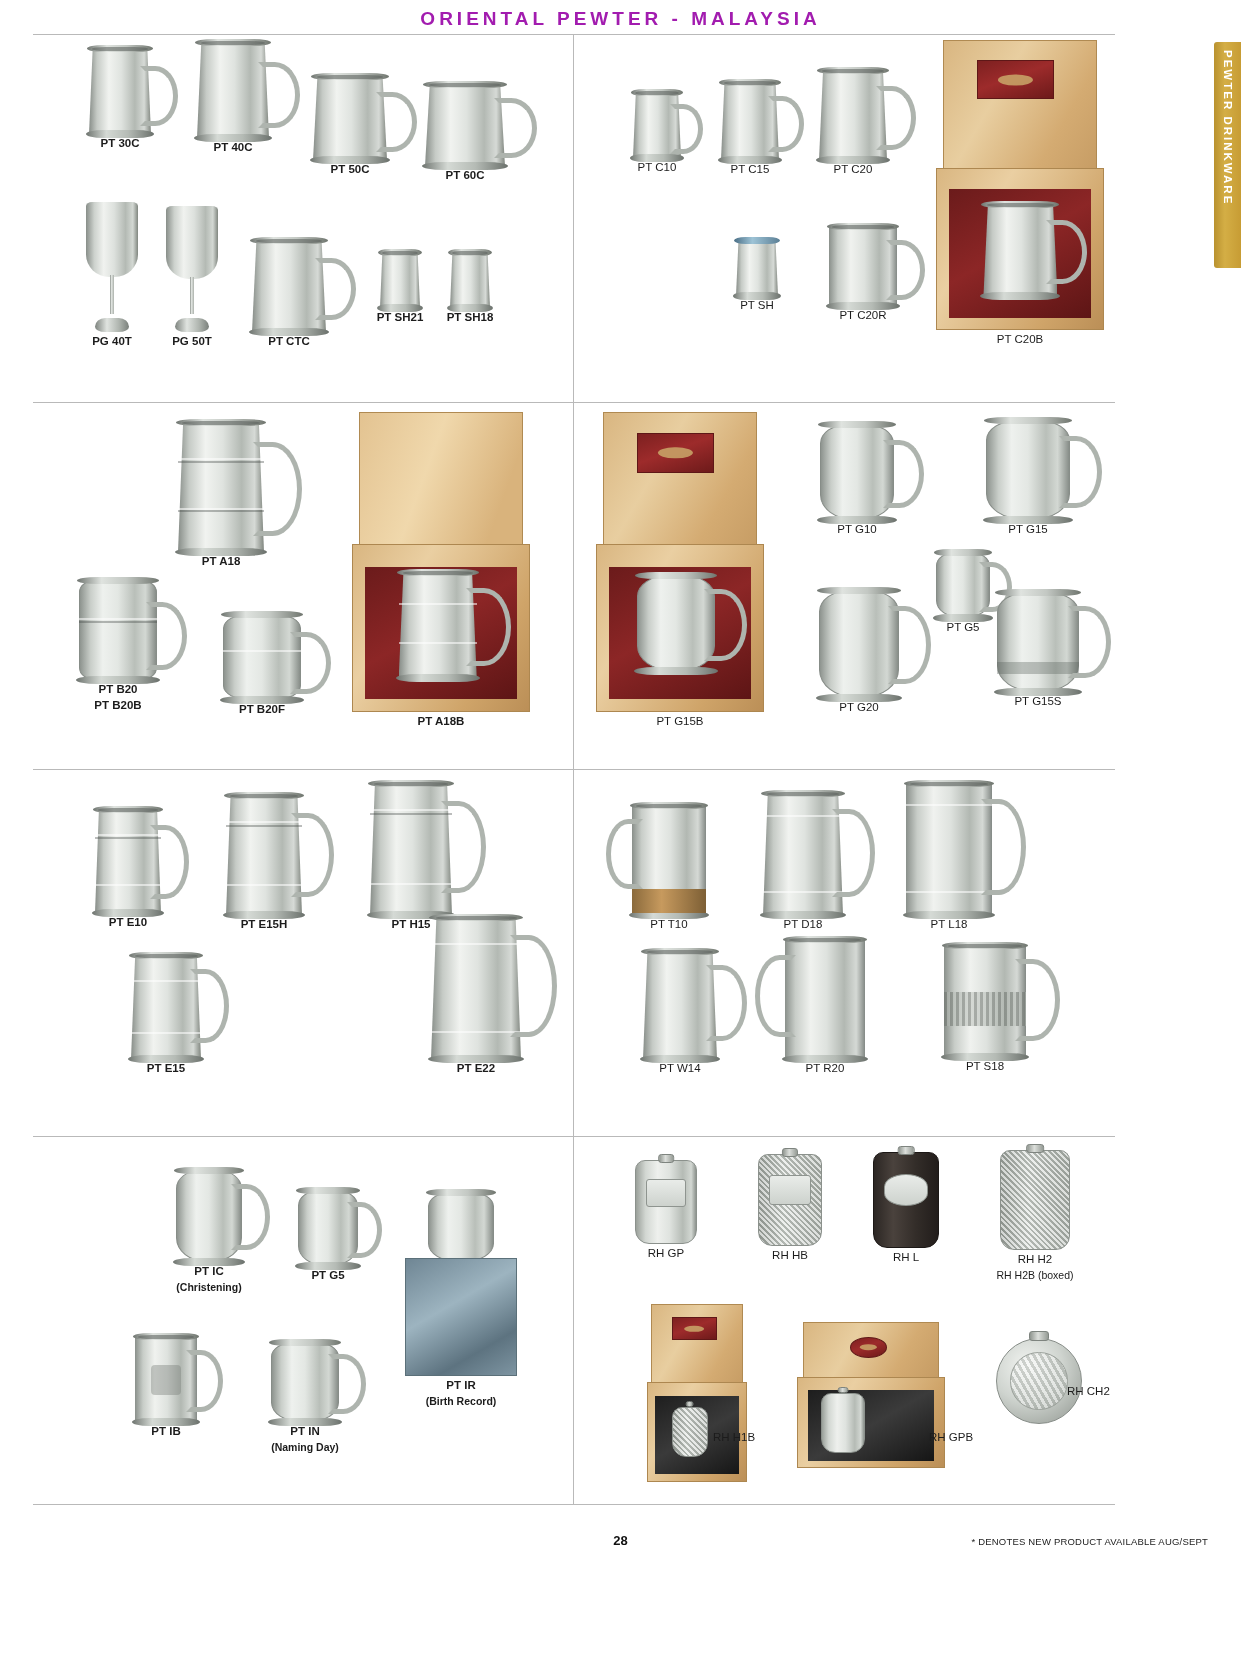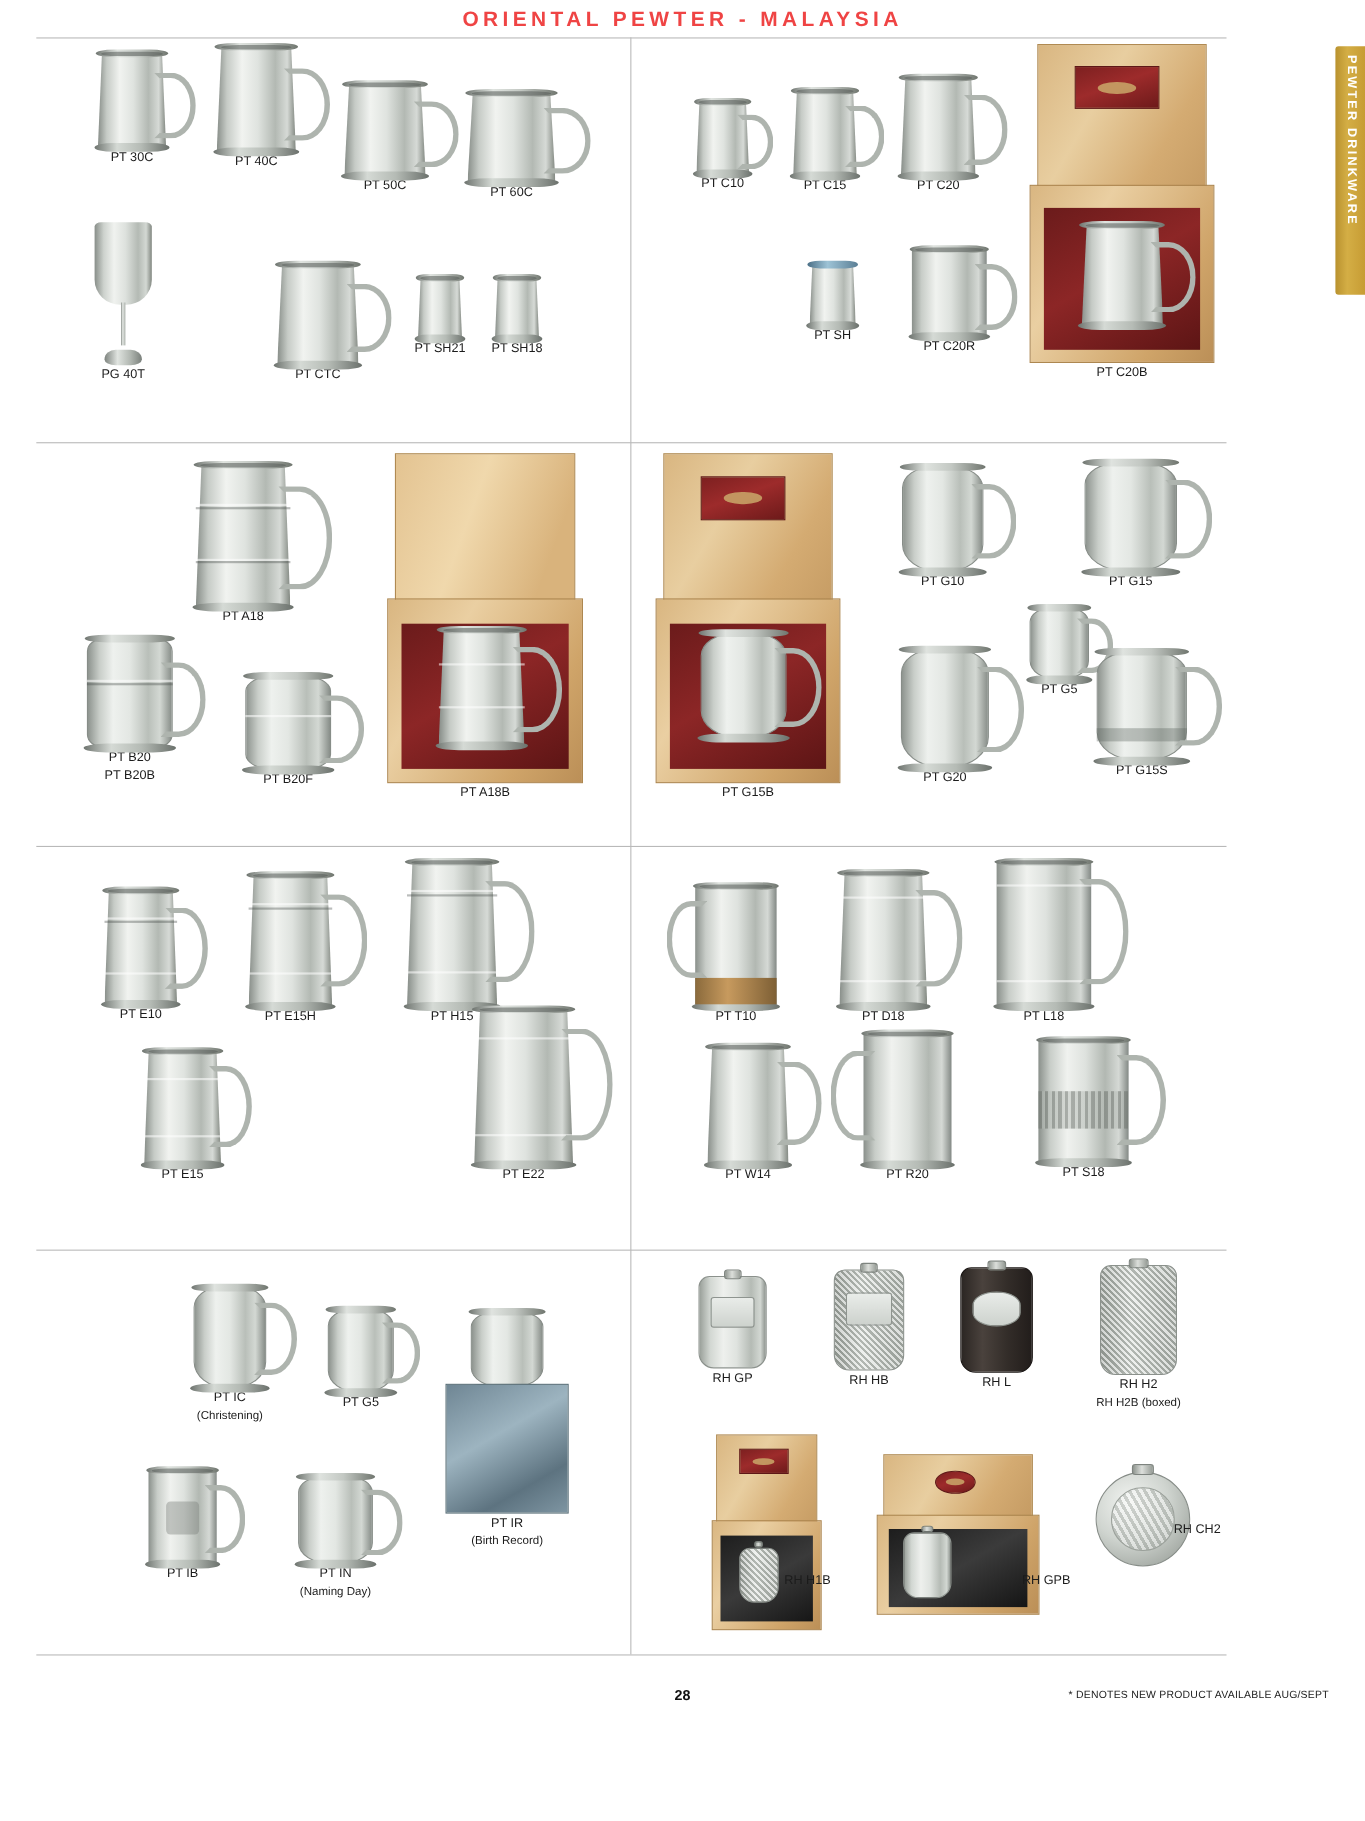--- a/index.html
+++ b/index.html
@@ -11,21 +11,21 @@
     position:relative;
     overflow:hidden;
   }
   .page{position:relative;width:1241px;height:1655px;}
 
   
   .header{
     position:absolute;top:8px;left:0;width:1241px;text-align:center;
   }
   .header .title{
-    font-size:19px;letter-spacing:4px;font-weight:bold;color:#ef4444;
+    font-size:19px;letter-spacing:4px;font-weight:bold;color:#a21caf;
   }
 
   
   .sidetab{
     position:absolute;right:0;top:42px;width:27px;height:226px;
     background:linear-gradient(to right,#b9922f,#d4ae45 40%,#c79c34);
     border-radius:3px 0 0 3px;
   }
   .sidetab span{
     display:block;
@@ -36,21 +36,21 @@
     font-size:11.5px;letter-spacing:2px;color:#ffffff;font-weight:bold;
   }
 
   
   .grid{
     position:absolute;left:33px;top:34px;width:1082px;height:1470px;
   }
   .cell{
     position:absolute;box-sizing:border-box;
   }
-  .col-l{left:0;width:540px;}
+  .col-l{left:0;width:540px;font-weight:bold;}
   .col-r{left:546px;width:536px;}
   .row1{top:0;height:366px;}
   .row2{top:368px;height:365px;}
   .row3{top:735px;height:365px;}
   .row4{top:1102px;height:368px;}
 
   
   .hrule{position:absolute;left:33px;width:1082px;height:1px;background:#b9b9b9;}
   .vrule{position:absolute;top:34px;width:1px;height:1470px;background:#b9b9b9;left:573px;}
 
@@ -269,20 +269,28 @@
 
       <div class="item" style="left:34px;top:168px;width:90px">
         <div class="vessel" style="width:52px;height:130px">
           <div class="goblet-bowl"></div>
             <div class="goblet-stem"></div>
             <div class="goblet-foot"></div>
         </div>
         <div class="cap">PG 40T</div>
       </div>
 
+      <div class="item" style="left:114px;top:172px;width:90px">
+        <div class="vessel" style="width:52px;height:126px">
+          <div class="goblet-bowl"></div>
+            <div class="goblet-stem"></div>
+            <div class="goblet-foot"></div>
+        </div>
+        <div class="cap">PG 50T</div>
+      </div>
 
       <div class="item" style="left:196px;top:206px;width:120px">
         <div class="vessel" style="width:74px;height:92px">
           <div class="body tapered"></div>
             <div class="rim"></div>
             <div class="rim-in"></div>
             <div class="base"></div>
           <div class="handle" style="right:-30px;top:18px;width:31px;height:52px"></div>
         </div>
         <div class="cap">PT CTC</div>

